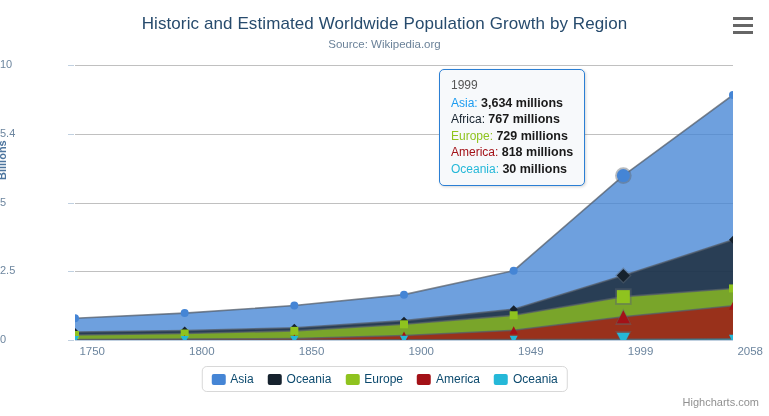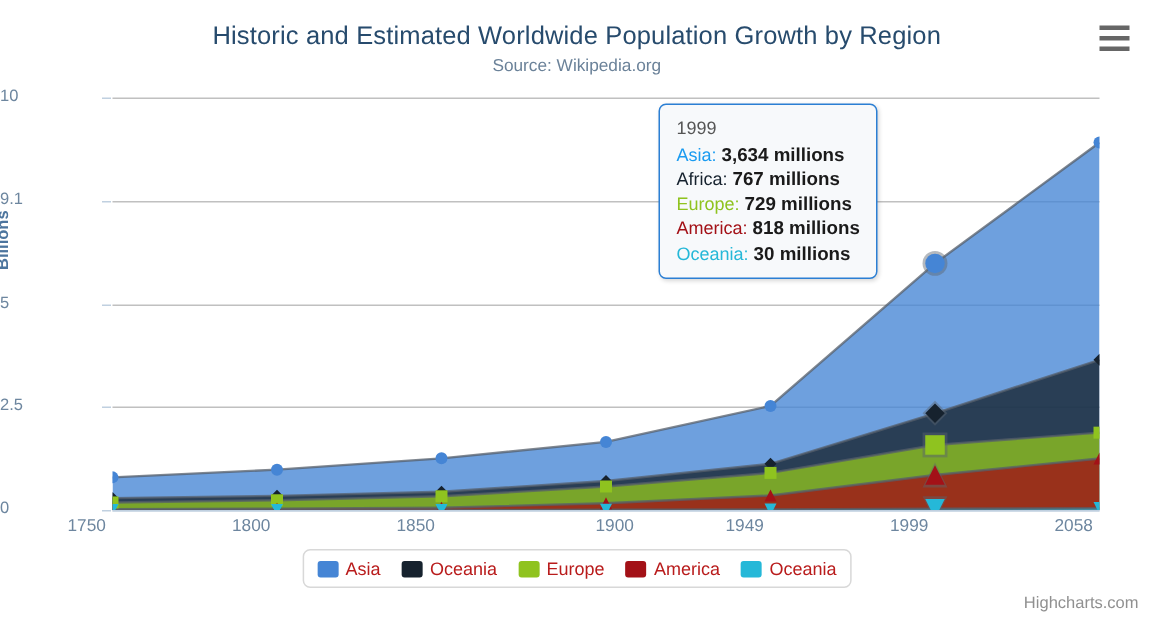--- a/index.html
+++ b/index.html
@@ -63,42 +63,42 @@
   .ytick {
     position: absolute; right: 0; width: 60px;
     text-align: left; font-size: 11px; color: #6d869f;
   }
   .ytick-mark {
     position: absolute; left: 68px; width: 6px; height: 1px; background: #c0d0e0;
   }
   .xtick {
     position: absolute; top: 345px;
     font-size: 11.5px; color: #6d869f;
-    text-align: left; width: 60px; margin-left: -30px;
+    text-align: right; width: 60px; margin-left: -30px;
   }
   .ylabel {
     position: absolute; left: -4px; top: 180px;
     font-size: 11px; color: #4d759e; font-weight: bold;
     transform: rotate(-90deg); transform-origin: left top;
     white-space: nowrap;
   }
 
   
   .legend {
     position: absolute; left: 50%; transform: translateX(-50%);
     top: 366px;
     border: 1px solid #d8d8d8; border-radius: 5px;
     background: #ffffff;
     padding: 5px 9px;
     display: flex; align-items: center; gap: 14px;
     box-shadow: 0 0 0 0 transparent;
   }
   .legend-item { display: flex; align-items: center; gap: 5px; cursor: pointer; }
   .legend-swatch { width: 14px; height: 11px; border-radius: 2px; display: block; }
-  .legend-label { font-size: 12px; color: #b91c1c; }
+  .legend-label { font-size: 12px; color: #0c4a6e; }
 
   
   .tooltip {
     position: absolute; left: 439px; top: 69px;
     background: #f7f9fb;
     border: 1.5px solid #2b7fd4;
     border-radius: 5px;
     padding: 7px 11px 8px 11px;
     font-size: 12px; color: #333333;
     box-shadow: 1px 1px 3px rgba(0,0,0,.16);
@@ -134,21 +134,21 @@
 
   <div class="ylabel">Billions</div>
 
   <div id="yticks">
       <div class="ytick" style="top: 333px; left: 0px; width: 62px;">0</div>
       <div class="ytick-mark" style="top: 340px;"></div>
       <div class="ytick" style="top: 264.25px; left: 0px; width: 62px;">2.5</div>
       <div class="ytick-mark" style="top: 271.25px;"></div>
       <div class="ytick" style="top: 195.5px; left: 0px; width: 62px;">5</div>
       <div class="ytick-mark" style="top: 202.5px;"></div>
-      <div class="ytick" style="top: 126.75px; left: 0px; width: 62px;">9.1</div>
+      <div class="ytick" style="top: 126.75px; left: 0px; width: 62px;">5.4</div>
       <div class="ytick-mark" style="top: 133.75px;"></div>
       <div class="ytick" style="top: 58px; left: 0px; width: 62px;">10</div>
       <div class="ytick-mark" style="top: 65px;"></div>
     </div>
 
   <div class="plot" id="plot">
     <div id="gridlines">
         <div class="gridline" style="top: 275px; background: rgb(192, 208, 224);"></div>
         <div class="gridline" style="top: 206.25px;"></div>
         <div class="gridline" style="top: 137.5px;"></div>
@@ -207,21 +207,21 @@
         <polygon points="548.3333333333334,280.675 554.8333333333334,267.675 541.8333333333334,267.675" fill="#25b8d8"></polygon>
         <polygon points="658,277.735 662,269.735 654,269.735" fill="#25b8d8"></polygon>
       </svg>
   </div>
   <div class="axis-line"></div>
 
   <div id="xticks">
       <div class="xtick" style="left: 75px;">1750</div>
       <div class="xtick" style="left: 184.667px;">1800</div>
       <div class="xtick" style="left: 294.333px;">1850</div>
-      <div class="xtick" style="left: 427px;">1900</div>
+      <div class="xtick" style="left: 404px;">1900</div>
       <div class="xtick" style="left: 513.667px;">1949</div>
       <div class="xtick" style="left: 623.333px;">1999</div>
       <div class="xtick" style="left: 733px;">2058</div>
     </div>
 
   <div class="tooltip">
     <div class="tt-header">1999</div>
     <div id="tt-rows">
         <div class="tt-row"><span class="tt-name" style="color: rgb(26, 155, 240);">Asia: </span><span class="tt-value">3,634 millions</span></div>
         <div class="tt-row"><span class="tt-name" style="color: rgb(22, 34, 46);">Africa: </span><span class="tt-value">767 millions</span></div>

